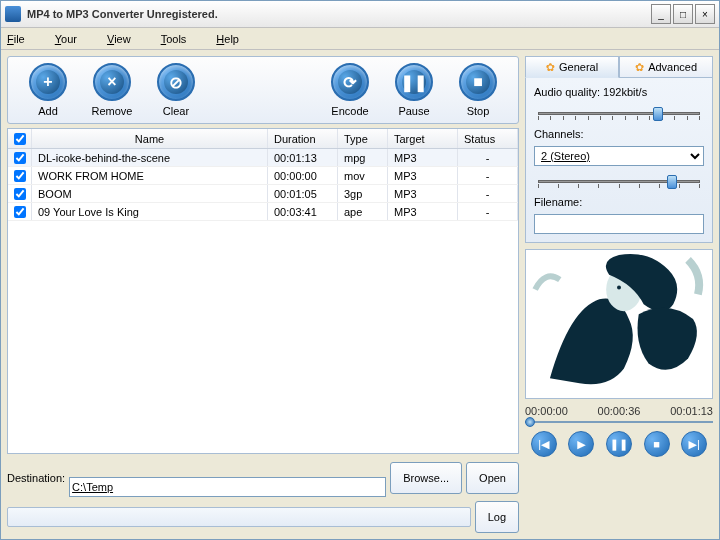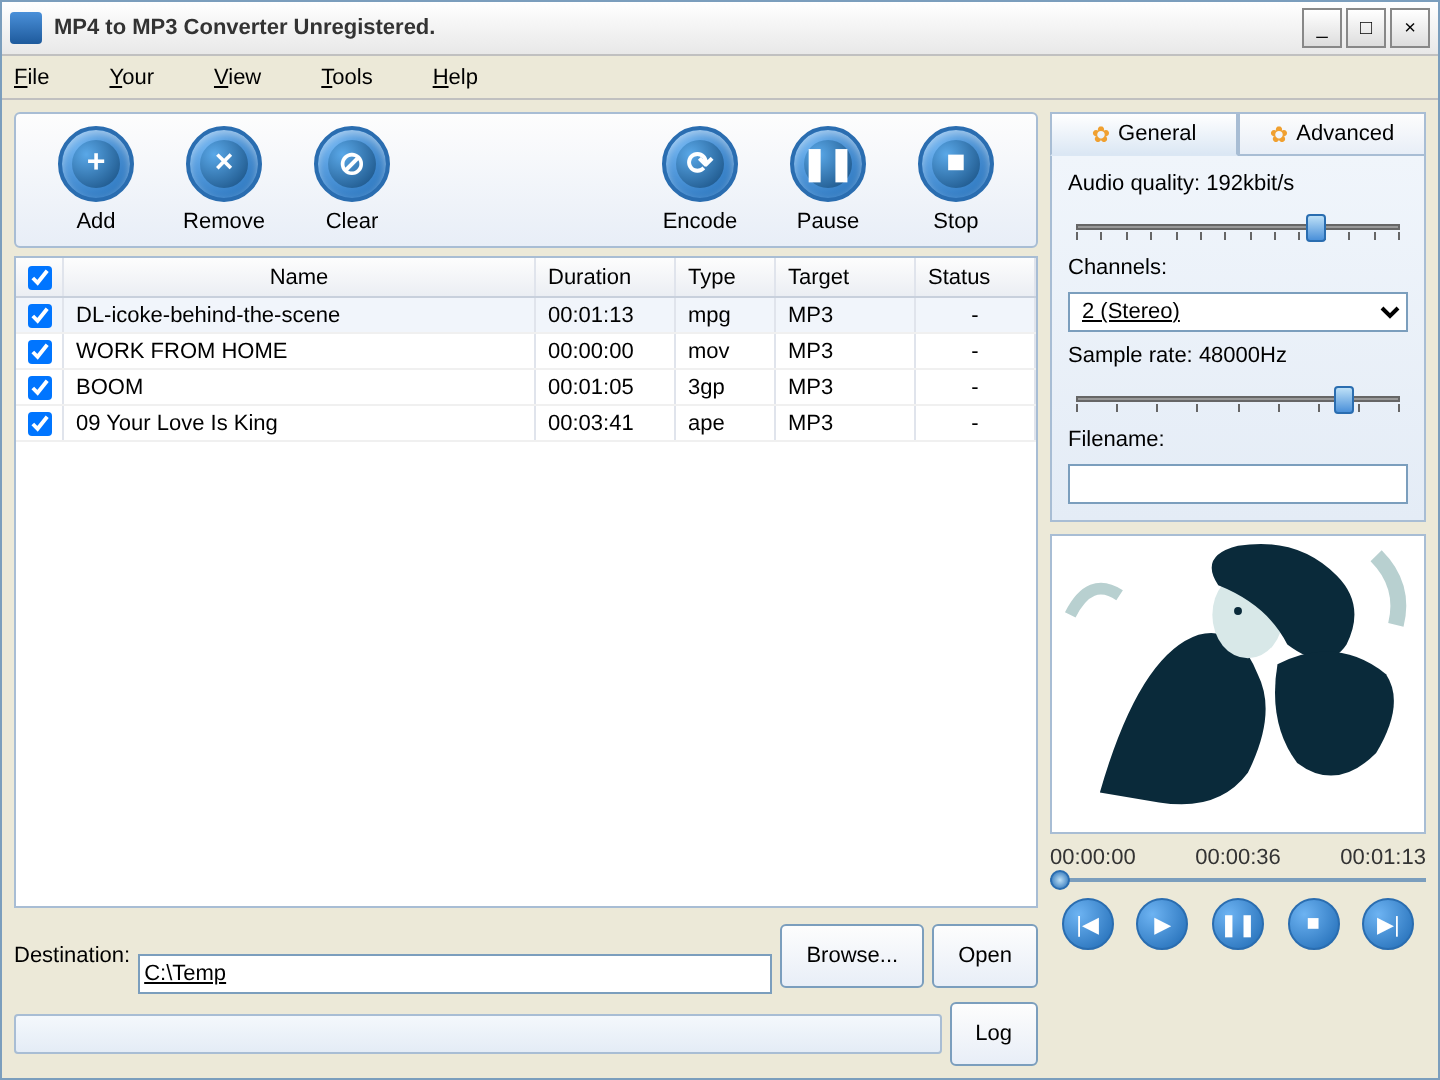--- a/index.html
+++ b/index.html
@@ -210,21 +210,20 @@
                 <span></span>
                 <span></span>
                 <span></span>
                 <span></span>
                 <span></span>
               </div>
               <div class="thumb" style="left:70%"></div>
             </div>
           <div>Channels:</div>
           <select><option>2 (Stereo)</option></select>
-          <div><span>Sample rate:</span> <span>48000Hz</span></div>
           <div class="slider">
               <div class="track"></div>
               <div class="ticks">
                 <span></span>
                 <span></span>
                 <span></span>
                 <span></span>
                 <span></span>
                 <span></span>
                 <span></span>

